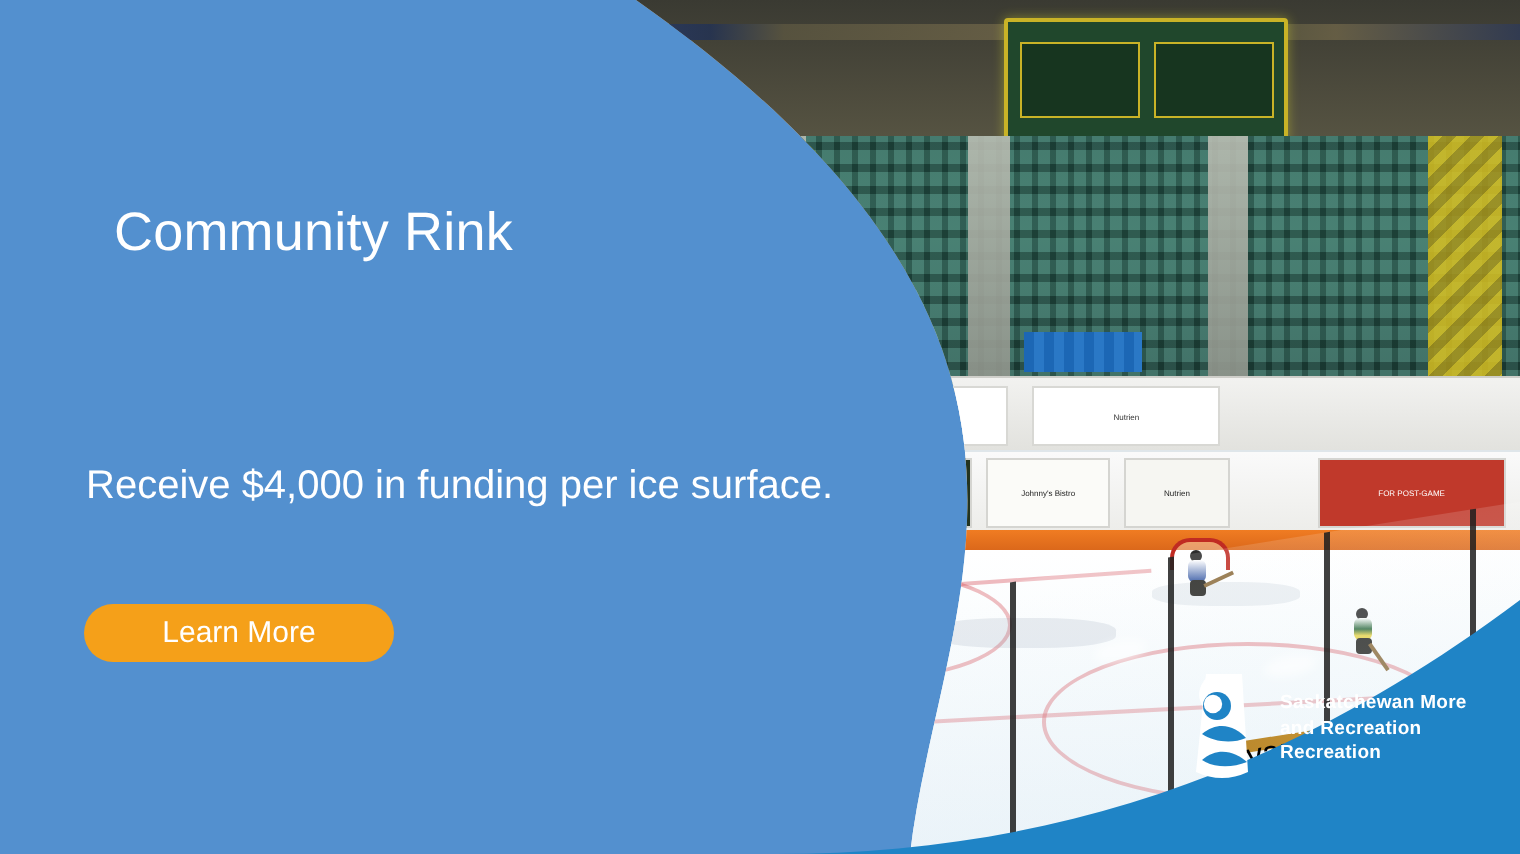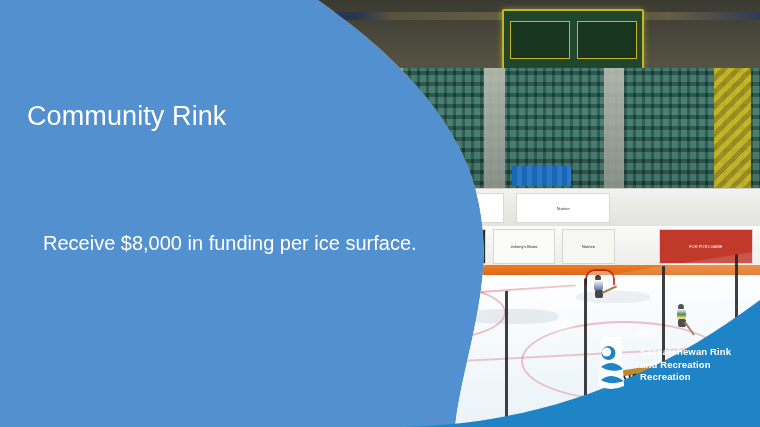--- a/index.html
+++ b/index.html
@@ -165,21 +165,21 @@
 
   
   .bottom-curve{
     position:absolute;left:0;bottom:0;width:760px;height:427px;
     pointer-events:none;
   }
 
   
   .content{position:absolute;left:0;top:0;width:430px;height:427px;}
   .eyebrow{
-    position:absolute;left:27px;top:101px;
+    position:absolute;left:57px;top:101px;
     font-size:27px;color:#ffffff;font-weight:400;letter-spacing:.1px;
     white-space:nowrap;
   }
   .headline{
     position:absolute;left:40px;top:133px;
     font-size:46px;line-height:45px;font-weight:bold;color:#62c0e8;
     letter-spacing:-.5px;
   }
   .headline .l2{display:block;}
   .subtext{
@@ -299,33 +299,34 @@
   </div>
 
   <svg class="bottom-curve" viewBox="0 0 760 427" preserveAspectRatio="none">
     <path d="M 388 427 C 520 427 640 390 760 300 L 760 427 Z" fill="#1f84c6"></path>
   </svg>
 
   <div class="content">
     <div class="eyebrow">Community Rink</div>
     <div class="headline">
     </div>
-    <div class="subtext">Receive $8,000 in funding per ice surface.</div>
+    <div class="subtext">Receive $4,000 in funding per ice surface.</div>
+    <button class="cta">Learn More</button>
   </div>
 
   <div class="logo-lockup">
     <svg class="logo-mark" viewBox="0 0 38 58">
       <path d="M11 1 L29 1 L32 50 Q19 56 6 50 L11 1 Z" fill="#ffffff"></path>
       <path d="M11 1 Q4 10 10 17 Q16 23 11 30 L6 50 Q19 56 32 50 L29 1 Z" fill="#1f84c6" opacity="0"></path>
       <path d="M12 2 C5 9 7 17 13 20 C8 24 9 31 13 33 L8 49 Q19 54 31 49 L28.6 3 Z" fill="#ffffff"></path>
       <circle cx="16.5" cy="17" r="7" fill="#1f84c6"></circle>
       <circle cx="14.5" cy="16" r="4.6" fill="#ffffff"></circle>
       <path d="M9 31 C17 24 26 27 31 33 C24 36 15 35 9 31 Z" fill="#1f84c6"></path>
       <path d="M9 44 C17 37 26 40 31.5 45 C24 48 15 48 9 44 Z" fill="#1f84c6"></path>
     </svg>
     <div class="logo-text">
-      <span>Saskatchewan Rink</span>
+      <span>Saskatchewan More</span>
       <span>and Recreation</span>
       <span>Recreation</span>
     </div>
   </div>
 
 </div>
 
 </body></html>

